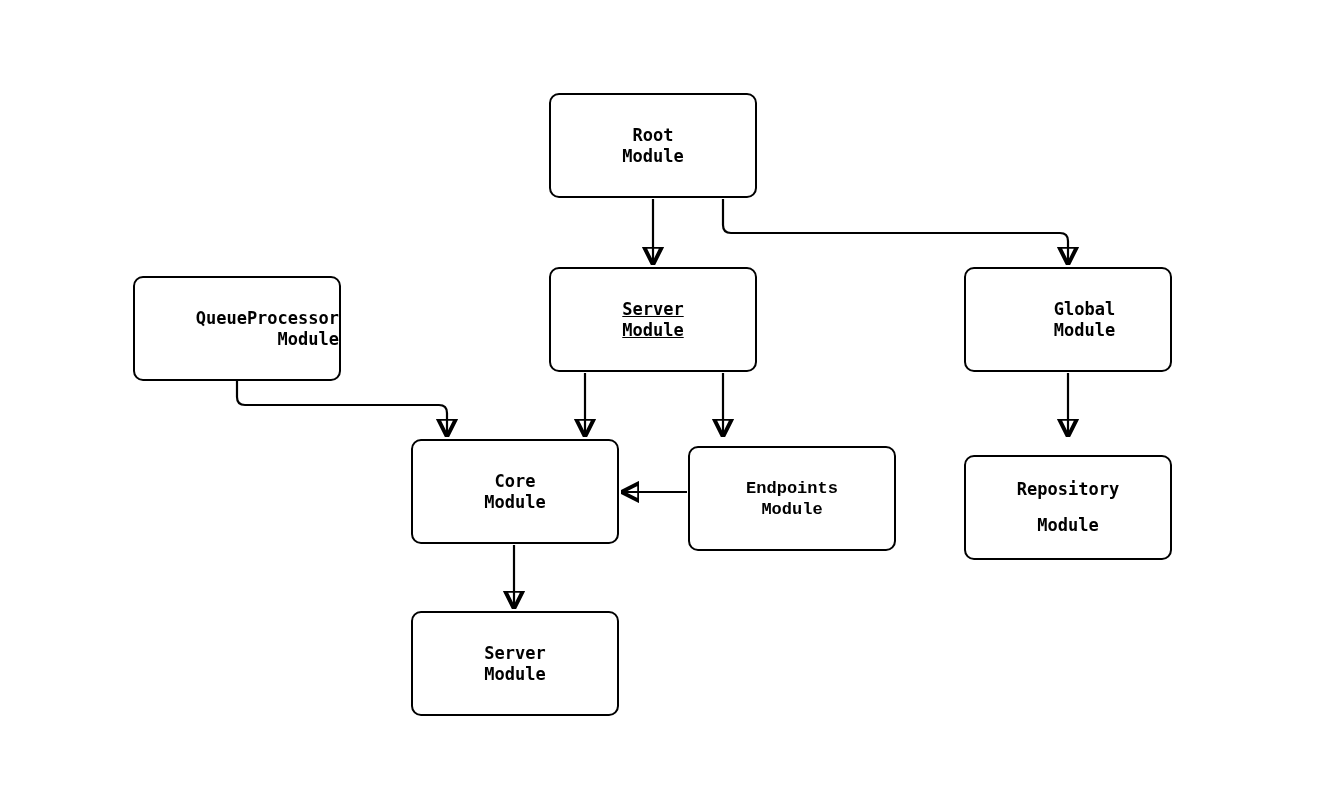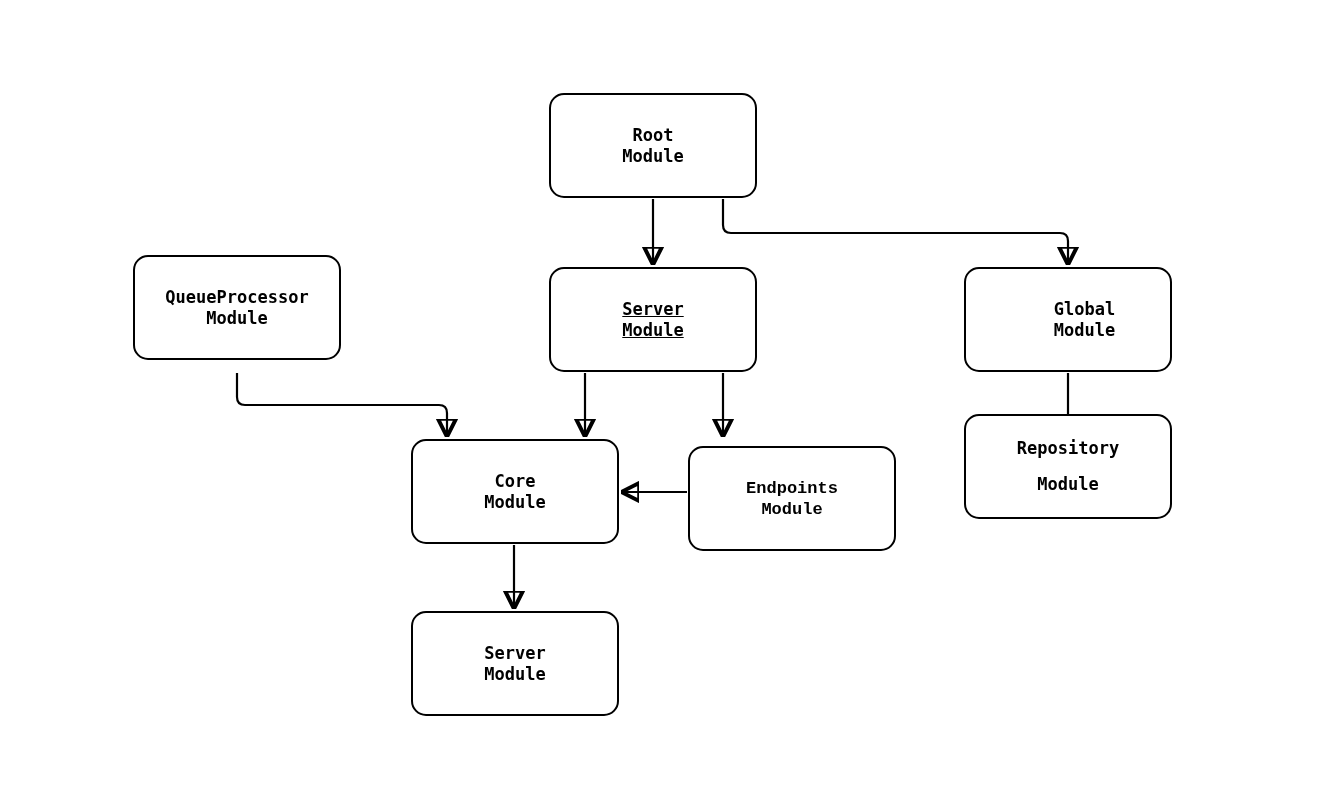--- a/index.html
+++ b/index.html
@@ -27,41 +27,41 @@
     stroke: #000000;
     stroke-width: 2.2;
   }
   .node {
     position: absolute;
     width: 208px;
     height: 105px;
     box-sizing: border-box;
     background: #ffffff;
     border: 2.5px solid #000000;
-    border-radius: 15px;
+    border-radius: 10px;
     display: flex;
     flex-direction: column;
     align-items: center;
     justify-content: center;
     text-align: center;
     color: #000000;
     font-weight: bold;
     font-size: 17px;
     line-height: 21px;
   }
   .node span { display: block; }
 
   
   #node-root        { left: 549px; top:  93px; }
-  #node-queueprocessor { left: 133px; top: 255px; }
+  #node-queueprocessor { left: 133px; top: 276px; align-items: flex-end; }
   #node-server      { left: 549px; top: 267px; text-decoration: underline; }
   #node-global      { left: 964px; top: 267px; padding-left: 33px; }
   #node-core        { left: 411px; top: 439px; }
   #node-endpoints   { left: 688px; top: 446px; font-family: Liberation Mono, monospace; }
-  #node-repository  { left: 964px; top: 414px; gap: 15px; }
+  #node-repository  { left: 964px; top: 455px; gap: 15px; }
   #node-queue       { left: 411px; top: 611px; }
 </style>
 </head>
 <body>
 
 <div id="stage">
 
   <svg id="edges" viewBox="0 0 1337 809" xmlns="http://www.w3.org/2000/svg">
     <defs>
       <marker id="arrowhead" viewBox="0 0 10 10" refX="9" refY="5" markerWidth="18" markerHeight="22" markerUnits="userSpaceOnUse" orient="auto">

